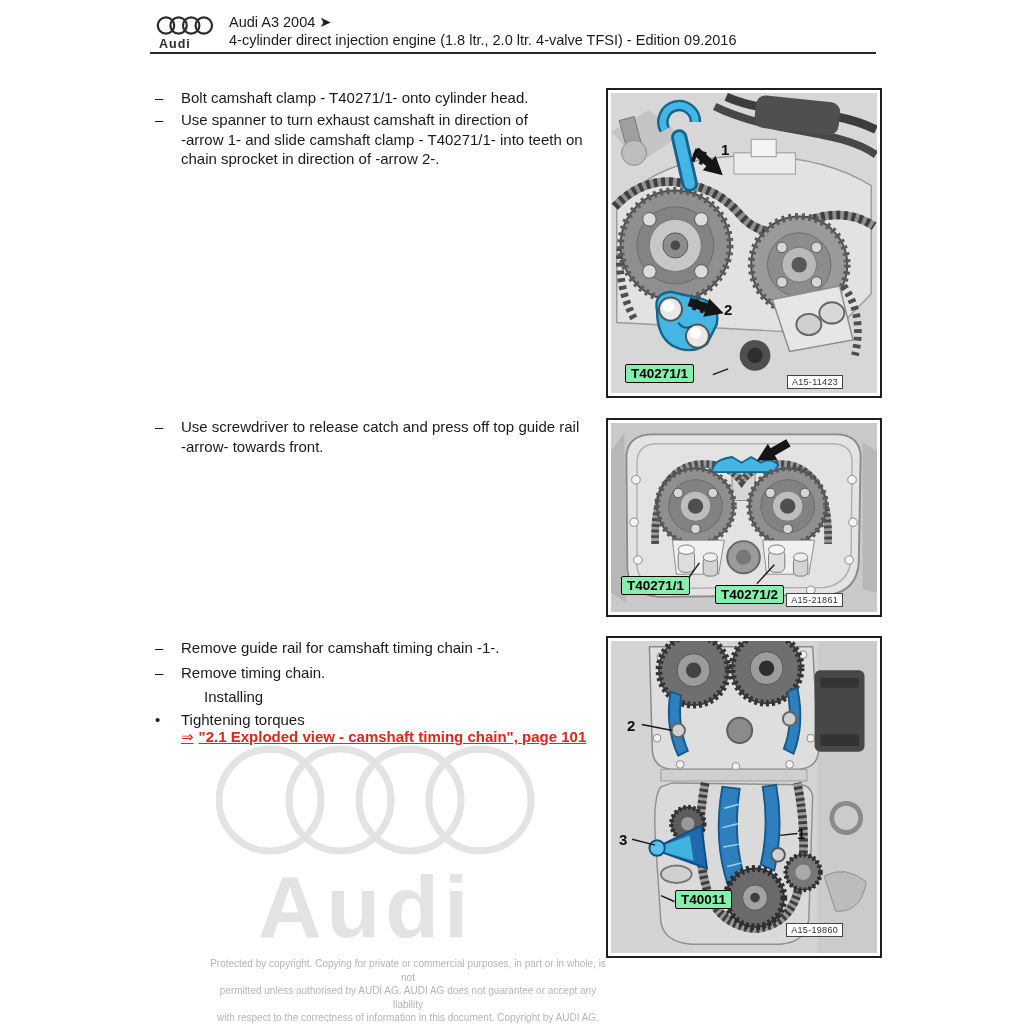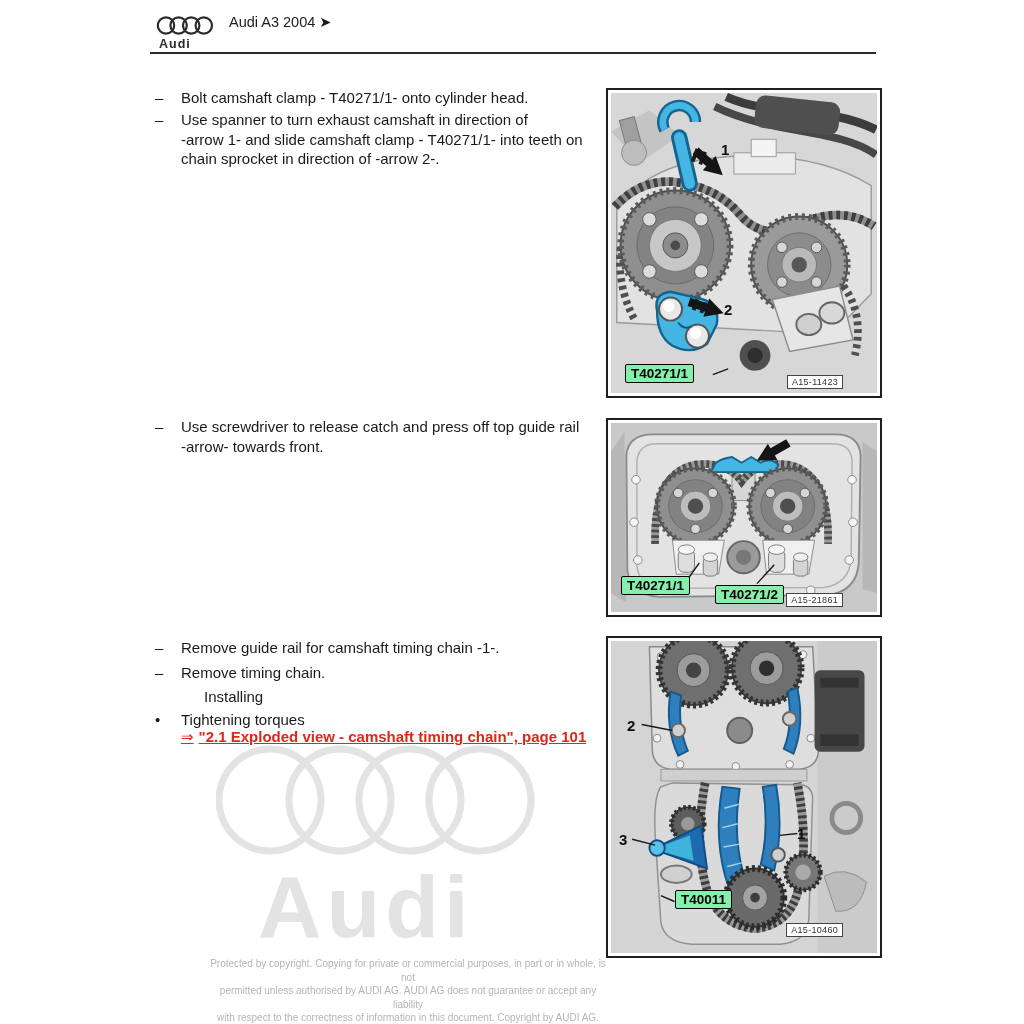--- a/index.html
+++ b/index.html
@@ -58,20 +58,21 @@
         <circle cx="10" cy="10.5" r="8.2"></circle>
           <circle cx="22.6" cy="10.5" r="8.2"></circle>
         <circle cx="35.2" cy="10.5" r="8.2"></circle>
           <circle cx="47.8" cy="10.5" r="8.2"></circle>
       </g>
     </svg>
     <span id="hdr-wordmark">Audi</span>
   </div>
   <div id="hdr-text">
     <div>Audi A3 2004 ➤</div>
+    <div>4-cylinder direct injection engine (1.8 ltr., 2.0 ltr. 4-valve TFSI) - Edition 09.2016</div>
   </div>
   <div id="hdr-rule"></div>
 
   <svg id="wm-rings" width="320" height="112" viewBox="0 0 320 112">
     <g fill="none" stroke="#e3e3e3" stroke-width="7">
       <circle cx="54" cy="56" r="51"></circle>
         <circle cx="124" cy="56" r="51"></circle>
       <circle cx="194" cy="56" r="51"></circle>
         <circle cx="264" cy="56" r="51"></circle>
     </g>
@@ -332,21 +333,21 @@
         </g>
         <path d="M32,86 L64,92" stroke="#1a1a1a" stroke-width="1.5"></path>
         <path d="M22,204 L46,210" stroke="#1a1a1a" stroke-width="1.5"></path>
         <path d="M194,198 L176,200" stroke="#1a1a1a" stroke-width="1.5"></path>
         <path d="M66,268 L52,262" stroke="#1a1a1a" stroke-width="1.5"></path>
       </svg>
       <span class="callout-num" style="left:16px;top:76px">2</span>
       <span class="callout-num" style="left:8px;top:190px">3</span>
       <span class="callout-num" style="left:186px;top:184px">1</span>
       <span class="tool-label" style="left:64px;top:249px">T40011</span>
-      <span class="ref-label" style="right:34px;bottom:16px">A15-10460</span>
+      <span class="ref-label" style="right:34px;bottom:16px">A15-19860</span>
     </div>
   </div>
 
   <div id="footer">
     <div>Protected by copyright. Copying for private or commercial purposes, in part or in whole, is not</div>
     <div>permitted unless authorised by AUDI AG. AUDI AG does not guarantee or accept any liability</div>
     <div>with respect to the correctness of information in this document. Copyright by AUDI AG.</div>
   </div>
 
 </div>

